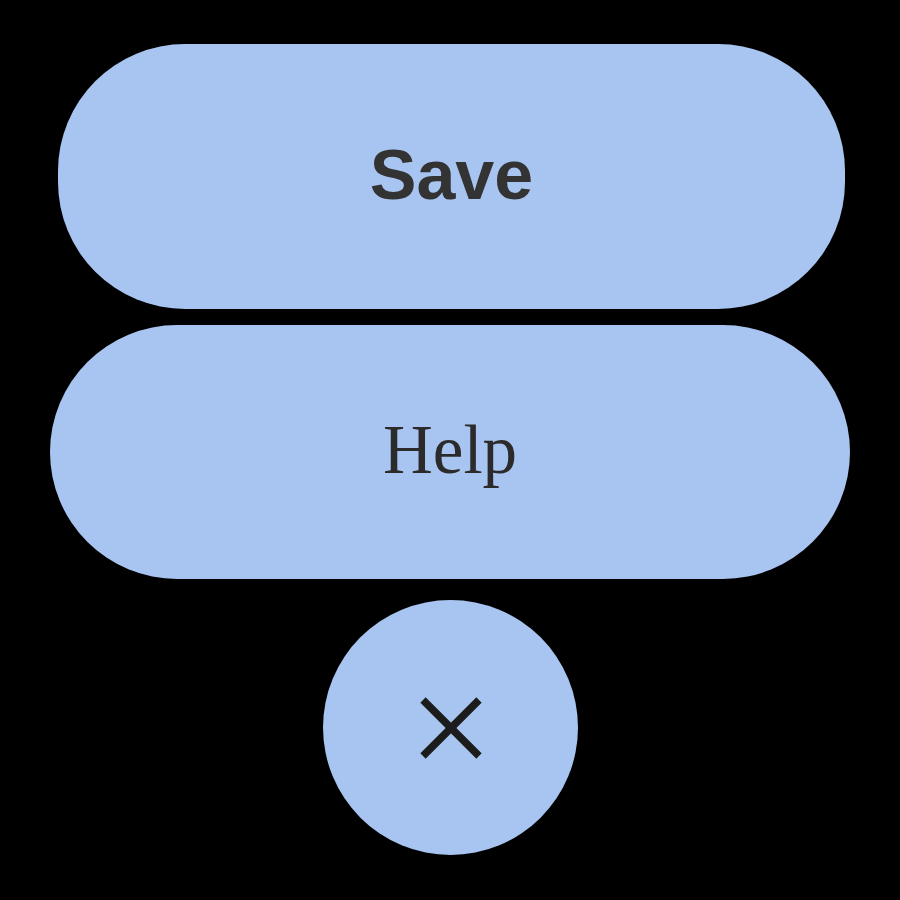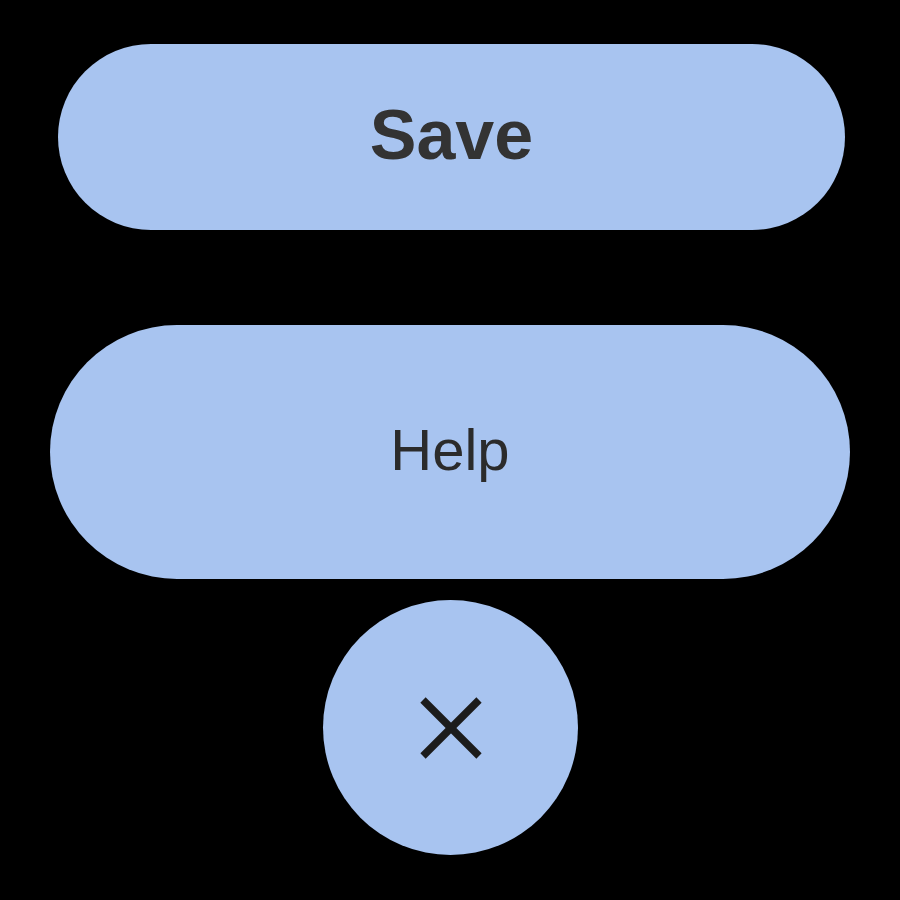--- a/index.html
+++ b/index.html
@@ -35,21 +35,21 @@
     justify-content: center;
     box-sizing: border-box;
     -webkit-font-smoothing: antialiased;
   }
 
   
   #save-button {
     left: 58px;
     top: 44px;
     width: 787px;
-    height: 186px;
+    height: 265px;
     border-radius: 127px / 127px;
   }
   #save-button .btn-label {
     font-size: 70px;
     font-weight: bold;
     line-height: 1;
     letter-spacing: 0px;
     color: #333333;
     white-space: nowrap;
     position: relative;
@@ -58,28 +58,29 @@
 
   
   #help-button {
     left: 50px;
     top: 325px;
     width: 800px;
     height: 254px;
     border-radius: 127px / 127px;
   }
   #help-button .btn-label {
-    font-size: 58px;
+    font-size: 69px;
     font-weight: normal;
     line-height: 1;
     letter-spacing: 0px;
     color: #2b2b2b;
     white-space: nowrap;
     position: relative;
     top: -2px;
+    font-family: Liberation Serif, serif;
   }
 
   
   #close-button {
     left: 323px;
     top: 600px;
     width: 255px;
     height: 255px;
     border-radius: 50%;
   }

